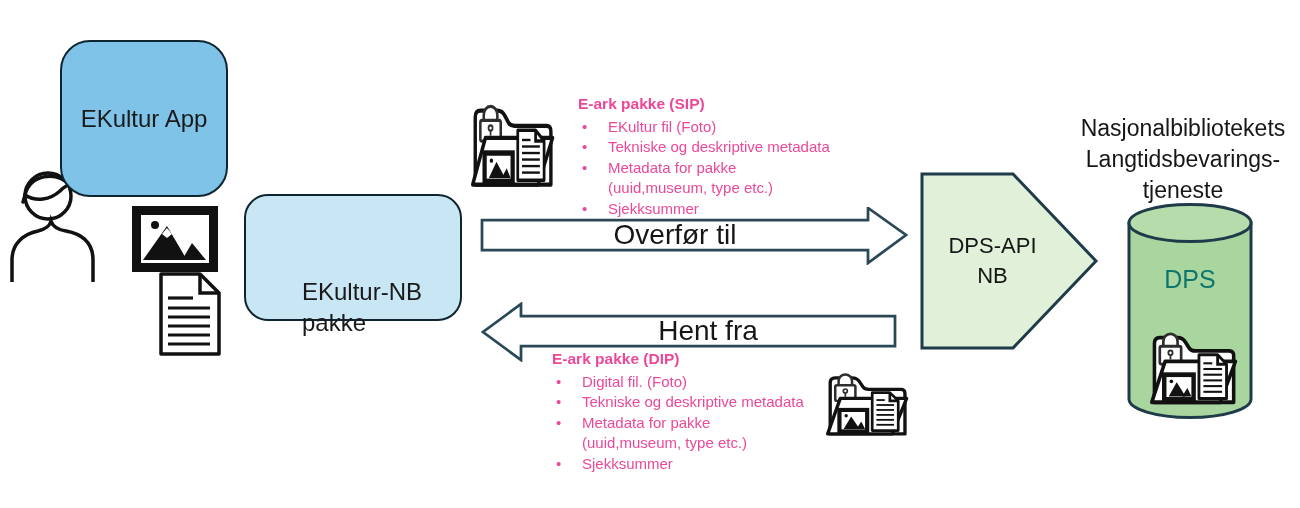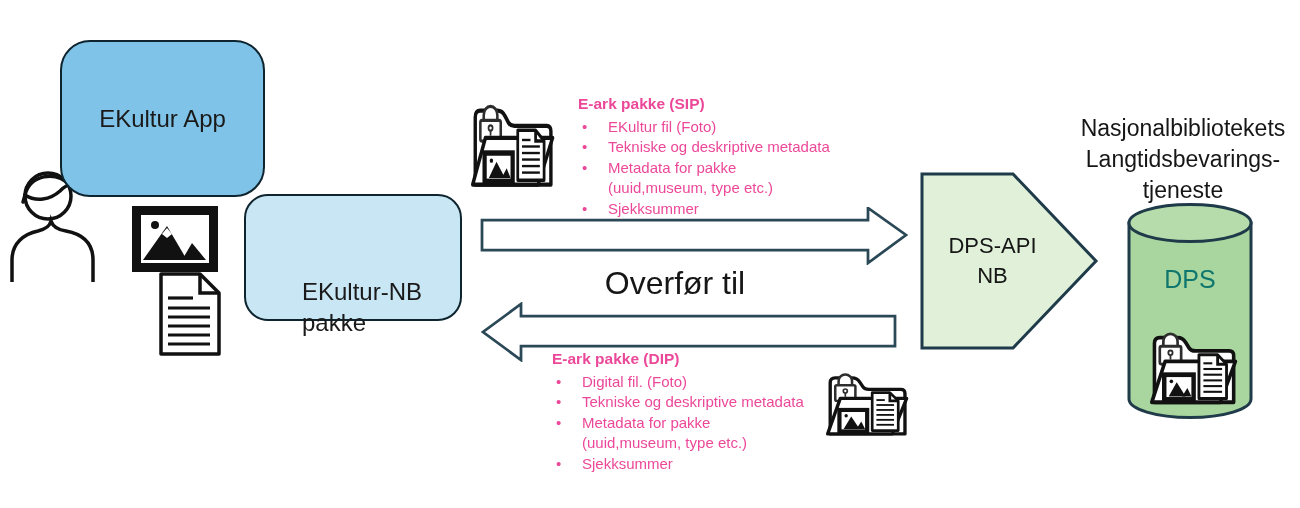--- a/index.html
+++ b/index.html
@@ -6,26 +6,26 @@
   #canvas{
     position:relative;width:1300px;height:508px;background:#ffffff;overflow:hidden;
     font-family:"Liberation Sans", sans-serif;color:#1a1a1a;
   }
   .abs{position:absolute;}
   .node-box{
     position:absolute;border:2.5px solid #0e2530;
     display:flex;align-items:center;justify-content:center;
     box-sizing:border-box;
   }
-  .app-box{left:60px;top:40px;width:205px;height:157px;border-radius:30px;background:#7fc4e8;font-size:24px;}
+  .app-box{left:60px;top:40px;width:168px;height:157px;border-radius:30px;background:#7fc4e8;font-size:24px;}
   .nb-box{left:244px;top:194px;width:218px;height:127px;border-radius:24px;background:#c9e6f5;}
   .nb-label{position:absolute;left:56px;top:36px;font-size:24px;line-height:31px;text-align:left;margin-top:44px;}
   .arrow-label{
     position:absolute;display:flex;align-items:center;justify-content:center;
-    font-size:32px;color:#161616;pointer-events:none;margin-top:48px;
+    font-size:28px;color:#161616;pointer-events:none;
   }
   .pent-label{
     position:absolute;left:920px;top:231px;width:145px;text-align:center;
     font-size:22px;line-height:30px;color:#161616;
   }
   .service-title{
     position:absolute;left:1063px;top:113px;width:240px;text-align:center;
     font-size:23px;line-height:31px;color:#161616;
   }
   .dps-label{
@@ -138,20 +138,21 @@
   </div>
 
   <svg class="abs" style="left:480px;top:207px" width="430" height="58" viewBox="0 0 430 58">
     <polygon points="2,13 388,13 388,1 426,28 388,56 388,43 2,43" fill="#ffffff" stroke="#2a4856" stroke-width="2.75" stroke-linejoin="miter"></polygon>
   </svg>
   <div class="arrow-label" style="left:482px;top:214px;width:386px;height:42px">Overfør til</div>
 
   <svg class="abs" style="left:481px;top:302px" width="417" height="60" viewBox="0 0 417 60">
     <polygon points="414,14 40,14 40,2 2,30 40,58 40,44 414,44" fill="#ffffff" stroke="#2a4856" stroke-width="2.75" stroke-linejoin="miter"></polygon>
   </svg>
+  <div class="arrow-label" style="left:521px;top:310px;width:374px;height:42px">Hent fra</div>
 
   <div class="pkg dip-pkg">
     <div class="pkg-title">E-ark pakke (DIP)</div>
     <div class="pkg-row">
       <span class="dot">•</span>
       <span>Digital fil. (Foto)</span>
     </div>
     <div class="pkg-row">
       <span class="dot">•</span>
       <span>Tekniske og deskriptive metadata</span>

